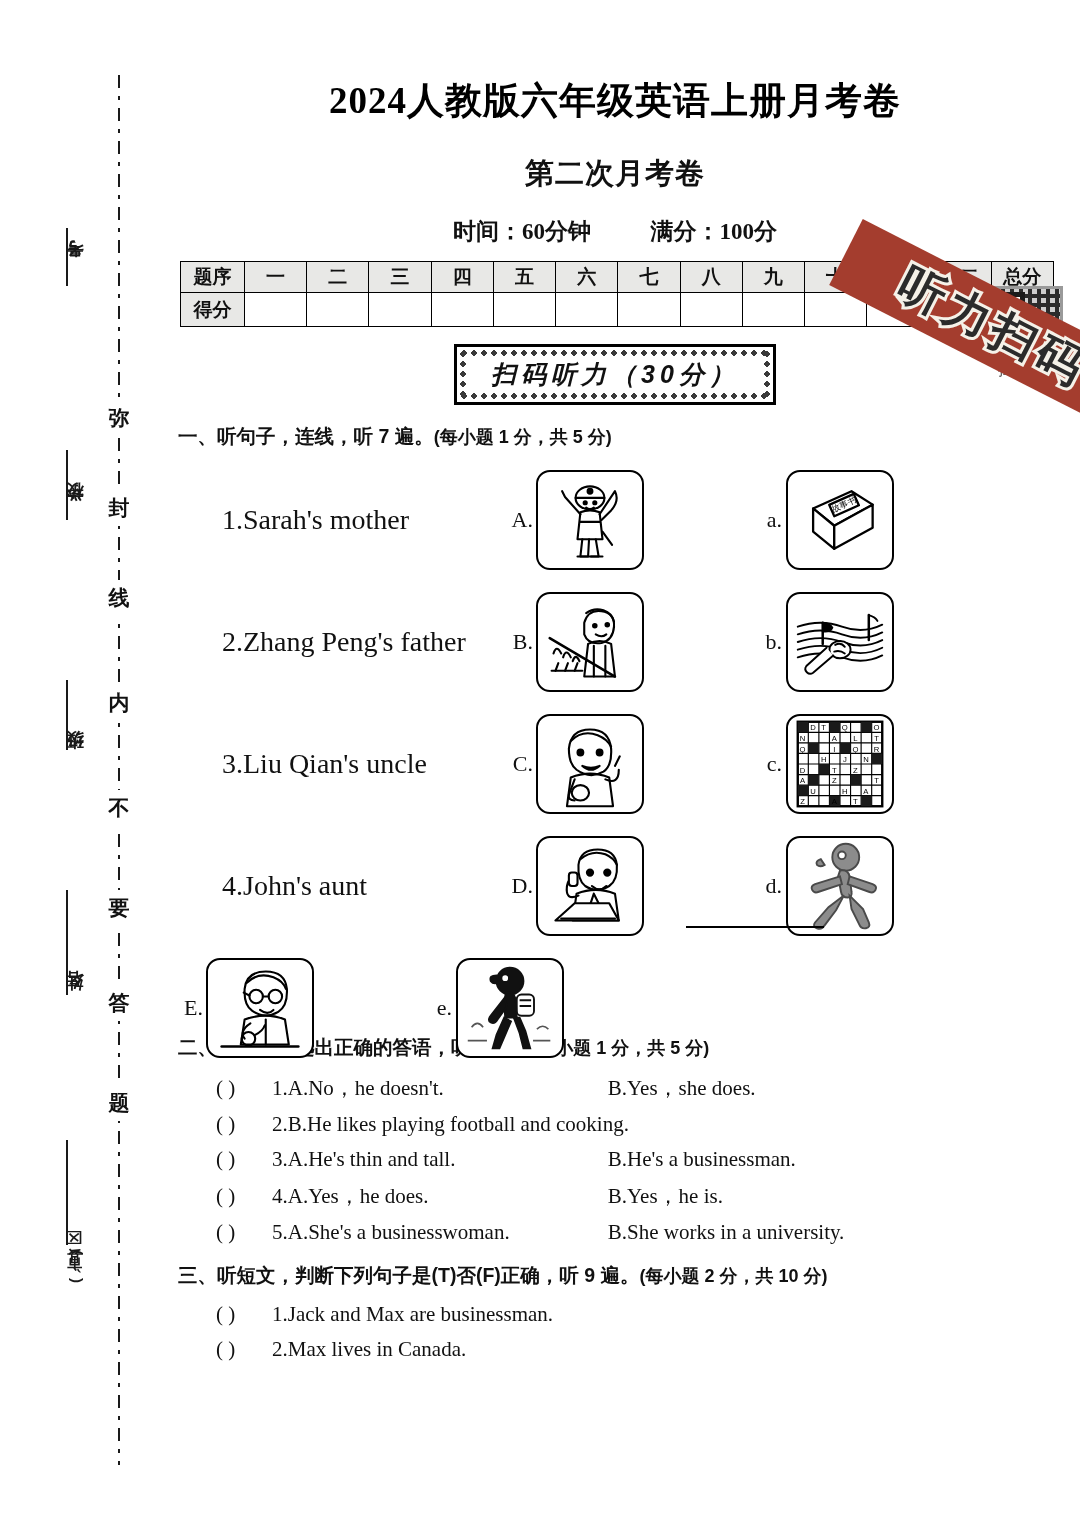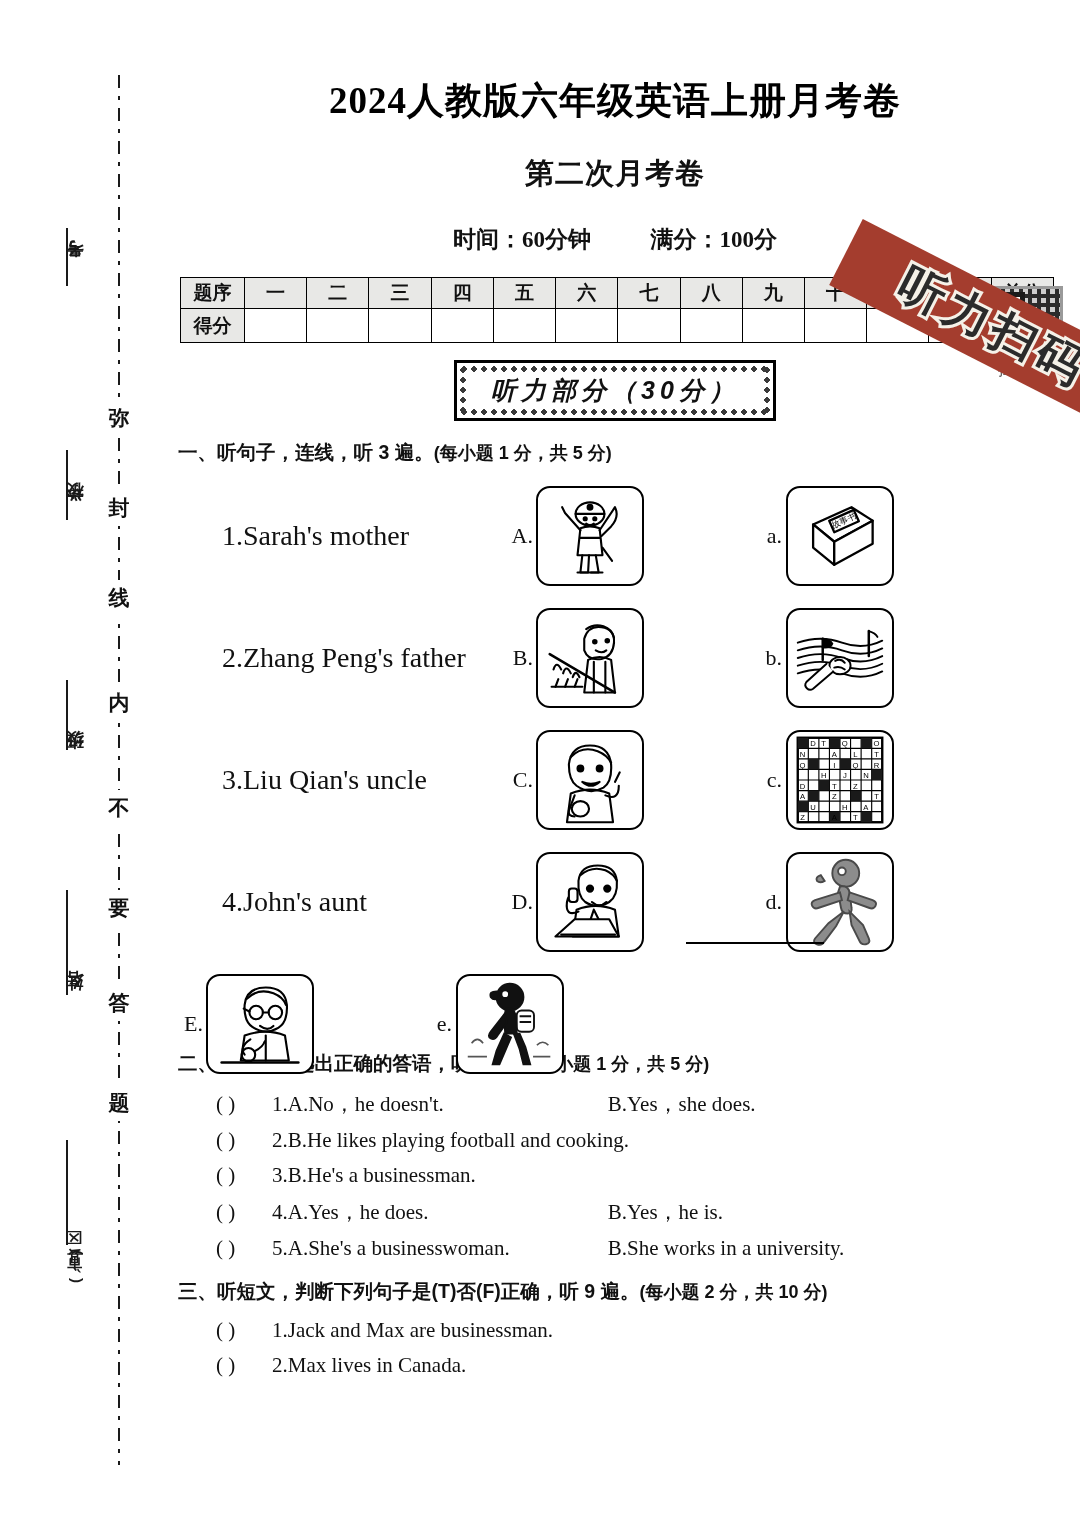--- a/index.html
+++ b/index.html
@@ -86,21 +86,21 @@
   }
   #sub-title {
     margin: 0;
     padding-top: 20px;
     text-align: center;
     font-size: 29px;
     font-weight: bold;
     letter-spacing: 1px;
   }
   #meta-line {
-    margin: 8px;
+    margin: 0;
     padding-top: 22px;
     text-align: center;
     font-size: 23px;
     font-weight: bold;
   }
   #meta-line .gap { display: inline-block; width: 48px; }
 
   
   #score-table-wrap { padding: 14px 6px 0 6px; }
   table#score-table {
@@ -394,35 +394,35 @@
           <td></td>
         </tr>
       </tbody>
     </table>
   </div>
 
   <div id="listening-box-wrap">
     <div id="listening-box">
       <span class="inner-deco"></span>
       <span class="inner-deco2"></span>
-      <span id="listening-title">听力部分（30分）</span>
+      <span id="listening-title">扫码听力（30分）</span>
     </div>
   </div>
 
   <div id="qr-block">
     <div id="qr-code"></div>
     <div id="qr-caption">扫码听力</div>
   </div>
   <div id="red-banner">
     <span id="red-banner-text">听力扫码</span>
   </div>
 
   <div style="margin-top:18px;">
     <p class="section-heading">
-      <span>一、听句子，连线，听 3 遍。</span><span class="note">(每小题 1 分，共 5 分)</span>
+      <span>一、听句子，连线，听 7 遍。</span><span class="note">(每小题 1 分，共 5 分)</span>
     </p>
 
     <div id="match-area">
 
       <div class="match-row" style="top:0px;">
         <span class="match-label"><span>1.</span><span>Sarah's mother</span></span>
         <span class="pic-letter">A.</span>
         <span class="pic-box">
           <svg viewBox="0 0 100 100">
             <g fill="none" stroke="#000" stroke-width="2.2" stroke-linecap="round" stroke-linejoin="round">
@@ -674,20 +674,21 @@
           <span class="opt-b">B.Yes，she does.</span>
       </div>
       <div class="q-item">
         <span class="q-paren">(     )</span>
           <span class="q-num">2.</span>
           <span class="opt-b">B.He likes playing football and cooking.</span>
       </div>
       <div class="q-item">
         <span class="q-paren">(     )</span>
           <span class="q-num">3.</span>
+          <span class="opt-a">A.He's thin and tall.</span>
           <span class="opt-b">B.He's a businessman.</span>
       </div>
       <div class="q-item">
         <span class="q-paren">(     )</span>
           <span class="q-num">4.</span>
           <span class="opt-a">A.Yes，he does.</span>
           <span class="opt-b">B.Yes，he is.</span>
       </div>
       <div class="q-item">
         <span class="q-paren">(     )</span>

